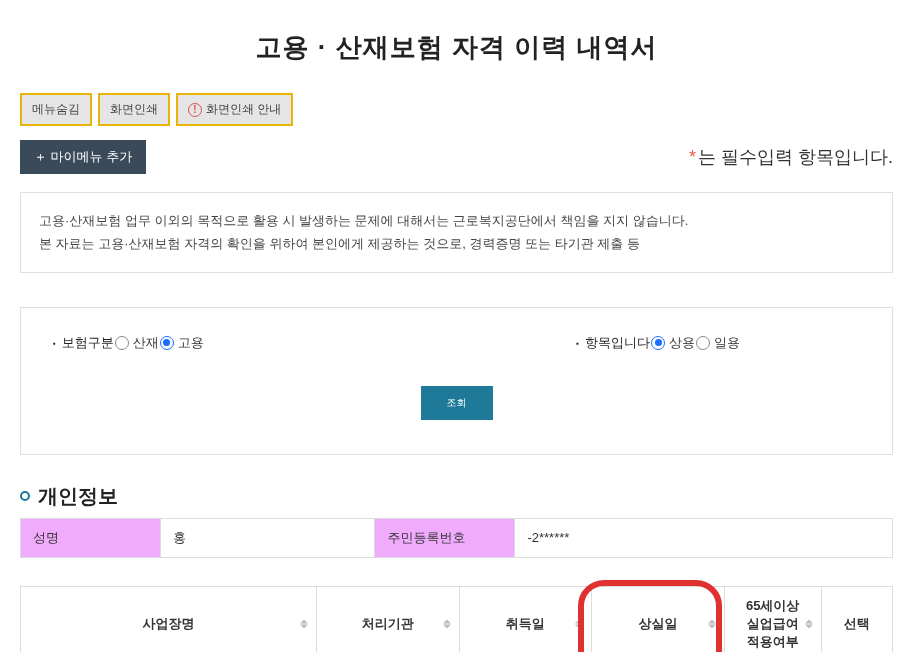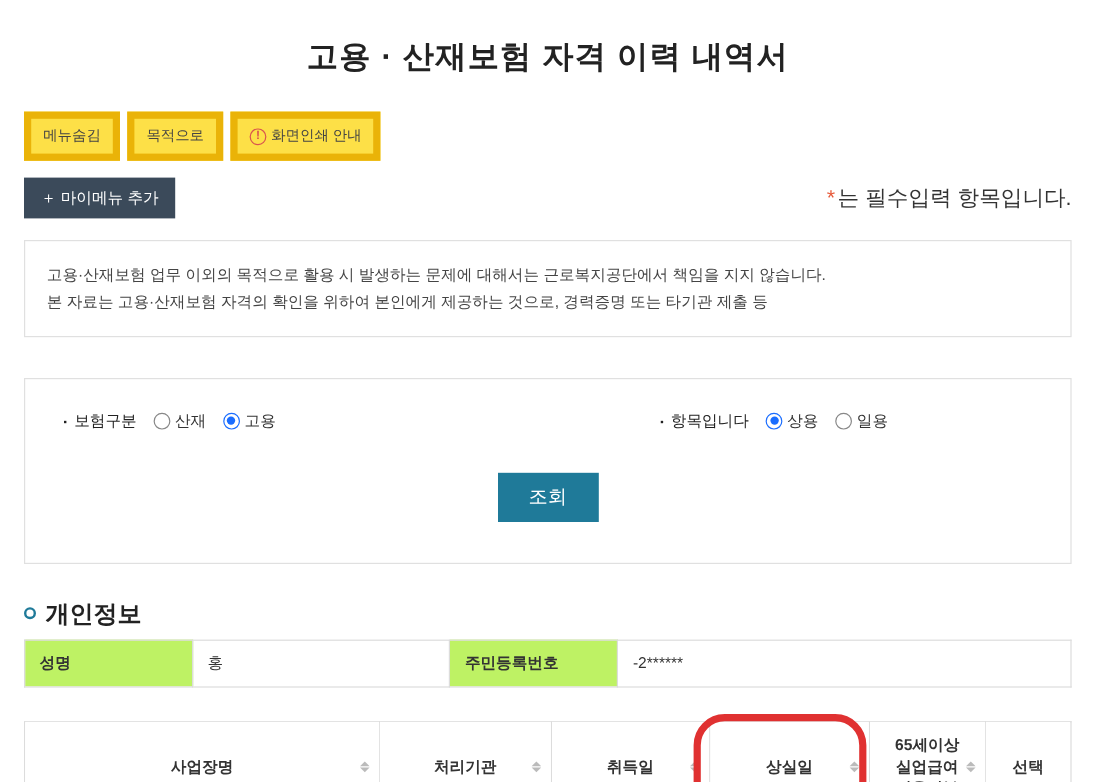--- a/index.html
+++ b/index.html
@@ -4,64 +4,64 @@
   <style>
     * { margin:0; padding:0; box-sizing:border-box; }
     body { font-family: "Malgun Gothic", sans-serif; font-size:13px; color:#333; background:#fff; }
     .wrap { width:893px; margin:0 auto; padding:10px 10px 30px; }
     .page-title { font-size:26px; font-weight:700; text-align:center; margin:20px 0 28px; letter-spacing:1px; color:#222; }
     .top-row { display:flex; justify-content:space-between; align-items:center; margin-bottom:14px; }
     .breadcrumb { font-size:13px; color:#555; }
     .breadcrumb .sep { margin:0 4px; color:#999; }
     .breadcrumb .current { text-decoration:underline; color:#222; }
     .top-btns { display:flex; gap:6px; }
-    .btn-gray { background:#fde047; border:6px solid #eab308; padding:6px 10px; font-size:12px; color:#444; cursor:pointer; display:inline-flex; align-items:center; gap:4px; }
+    .btn-gray { background:#e5e5e5; border:2px solid #eab308; padding:6px 10px; font-size:12px; color:#444; cursor:pointer; display:inline-flex; align-items:center; gap:4px; }
     .btn-gray .warn-icon { display:inline-flex; width:14px; height:14px; border:1.5px solid #d9534f; border-radius:50%; color:#d9534f; font-weight:700; font-size:10px; align-items:center; justify-content:center; line-height:1; }
     .sub-row { display:flex; justify-content:space-between; align-items:center; margin-bottom:18px; }
     .btn-dark { background:#3b4a5a; color:#fff; border:none; padding:8px 14px; font-size:13px; cursor:pointer; }
     .req-note { font-size:18px; color:#333; }
     .req-note .star { color:#e75c3c; margin-right:2px; }
     .notice-box { border:1px solid #e0e0e0; padding:16px 18px; font-size:13px; color:#444; line-height:1.8; margin-bottom:34px; }
     .filter-box { border:1px solid #e0e0e0; padding:26px 32px 34px; margin-bottom:28px; }
     .filter-row { display:flex; align-items:center; }
-    .filter-group { display:flex; align-items:center; gap:14px; }
+    .filter-group { display:flex; align-items:center; gap:1px; }
     .filter-label { font-size:13px; color:#222; }
     .filter-label::before { content:"▪"; font-size:8px; color:#222; margin-right:6px; vertical-align:middle; }
     .radio-wrap { display:inline-flex; align-items:center; gap:4px; cursor:pointer; font-size:13px;justify-content:flex-end; }
     .radio { width:14px; height:14px; border:1px solid #888; border-radius:50%; display:inline-flex; align-items:center; justify-content:center; background:#fff; }
     .radio.checked { border-color:#1a6dff; }
     .radio.checked::after { content:""; width:7px; height:7px; border-radius:50%; background:#1a6dff; }
     .spacer-lg { flex:1; }
-    .btn-search { background:#1f7a99; color:#fff; border:none; padding:10px 26px; font-size:16px; cursor:pointer; display:block; margin:34px auto 0; }
+    .btn-search { background:#1f7a99; color:#fff; border:none; padding:10px 26px; font-size:10px; cursor:pointer; display:block; margin:34px auto 0; }
     .section-head { display:flex; align-items:center; gap:8px; margin:0 0 8px; }
     .bullet { width:10px; height:10px; border:2px solid #1f7a99; border-radius:50%; display:inline-block; background:#fff; }
     .section-title { font-size:20px; font-weight:700; color:#222; }
     .info-table { width:100%; border-collapse:collapse; margin-bottom:28px; }
     .info-table th, .info-table td { border:1px solid #dcdcdc; padding:10px 12px; font-size:13px; text-align:left; }
-    .info-table th { background:#bef264; font-weight:700; width:140px; color:#333; }
+    .info-table th { background:#f0abfc; font-weight:400; width:140px; color:#333; }
     .data-table { width:100%; border-collapse:collapse; }
     .data-table th, .data-table td { border:1px solid #dcdcdc; padding:10px 6px; font-size:13px; text-align:center; }
     .data-table th { background:#fff; font-weight:700; color:#333; position:relative; line-height:1.4; }
     .sort-icons { position:absolute; right:8px; top:50%; transform:translateY(-50%); display:flex; flex-direction:column; gap:1px; }
     .sort-icons span { width:0; height:0; border-left:4px solid transparent; border-right:4px solid transparent; }
     .sort-up { border-bottom:4px solid #bbb; }
     .sort-down { border-top:4px solid #bbb; }
     .highlight-col { position:relative; }
     .red-ring { position:absolute; border:6px solid #e03131; border-radius:26px; pointer-events:none; z-index:5; }
   </style>
 </head>
 <body>
 
 <div class="wrap">
   <h1 class="page-title">고용 · 산재보험 자격 이력 내역서</h1>
 
   <div class="top-row">
     <div class="top-btns">
       <button class="btn-gray">메뉴숨김</button>
-      <button class="btn-gray">목적으로</button>
+      <button class="btn-gray">화면인쇄</button>
       <button class="btn-gray">
         <span class="warn-icon">!</span>
         <span>화면인쇄 안내</span>
       </button>
     </div>
   </div>
 
   <div class="sub-row">
     <button class="btn-dark">＋ 마이메뉴 추가</button>
     <div class="req-note">

